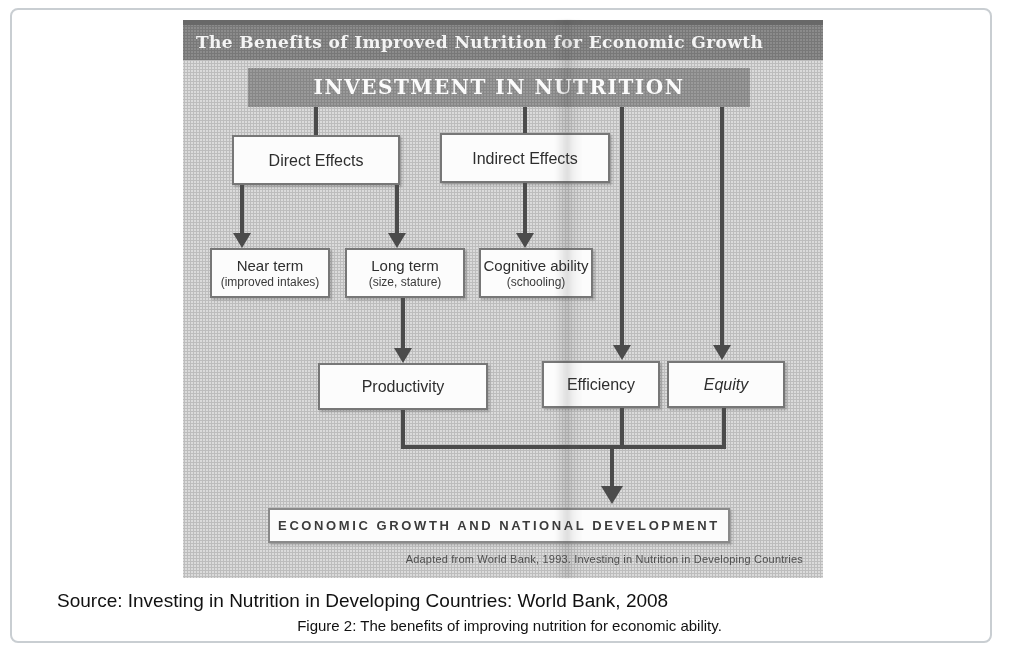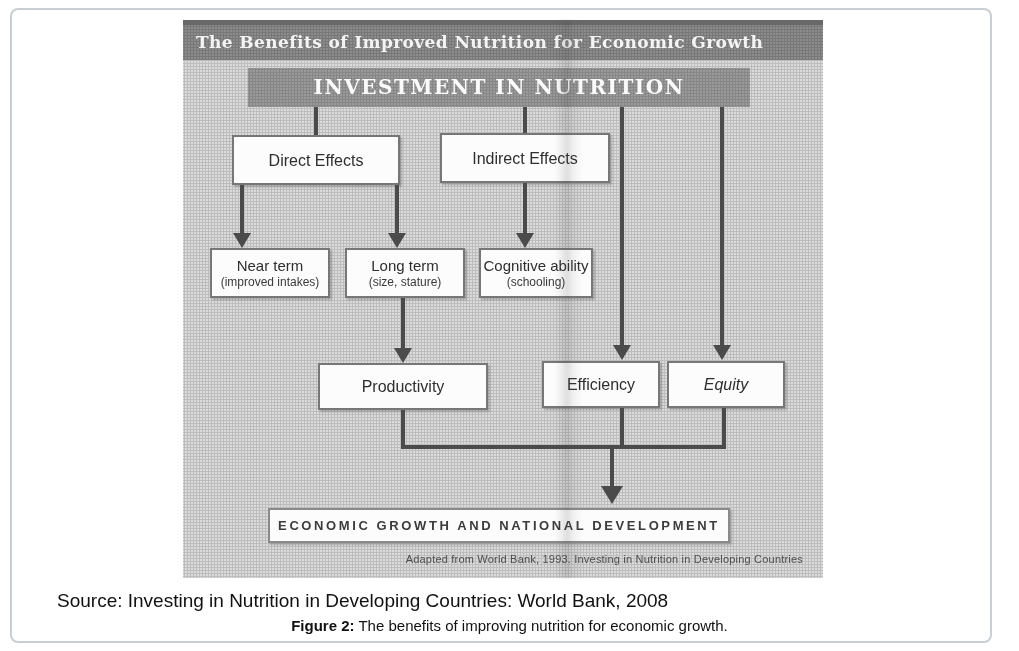--- a/index.html
+++ b/index.html
@@ -50,21 +50,21 @@
         background:#fcfcfc;border:2px solid #8a8a8a;box-shadow:2px 2px 2px rgba(0,0,0,0.18);
         color:#3c3c3c;font-size:13px;font-weight:bold;letter-spacing:2.6px;
         text-align:center;line-height:31px;white-space:nowrap;}
   .attribution{position:absolute;left:0;top:533px;width:620px;text-align:right;
         font-size:11px;color:#4e4e4e;letter-spacing:0.2px;white-space:nowrap;}
 
   
   .source-line{position:absolute;left:57px;top:590px;font-size:19px;color:#111111;white-space:nowrap;}
   .fig-caption{position:absolute;left:0;top:617px;width:1019px;text-align:center;
         font-size:15px;color:#111111;white-space:nowrap;}
-  .fig-caption .lbl{font-weight:bold;}
+  .fig-caption .lbl{font-weight:normal;}
 </style>
 </head>
 <body>
 
 <div id="canvas">
   <div class="frame"></div>
 
   <div class="scan">
 
     <div class="banner">The Benefits of Improved Nutrition for Economic Growth</div>
@@ -127,15 +127,15 @@
     <div class="outcome">ECONOMIC GROWTH AND NATIONAL DEVELOPMENT</div>
 
     <div class="attribution">Adapted from World Bank, 1993. Investing in Nutrition in Developing Countries</div>
 
     <div class="streak"></div>
   </div>
 
   <div class="source-line">Source: Investing in Nutrition in Developing Countries: World Bank, 2008</div>
   <div class="fig-caption">
     <span class="lbl">Figure 2:</span>
-    <span>The benefits of improving nutrition for economic growth.</span>
+    <span>The benefits of improving nutrition for economic ability.</span>
   </div>
 </div>
 
 </body></html>

